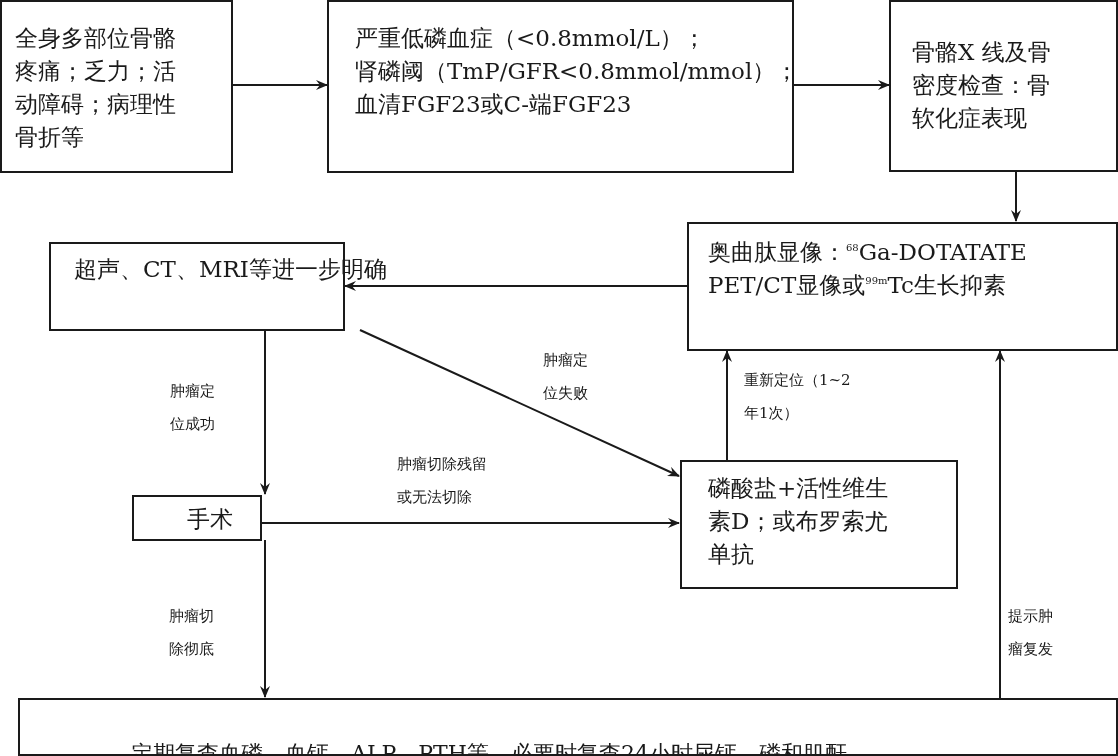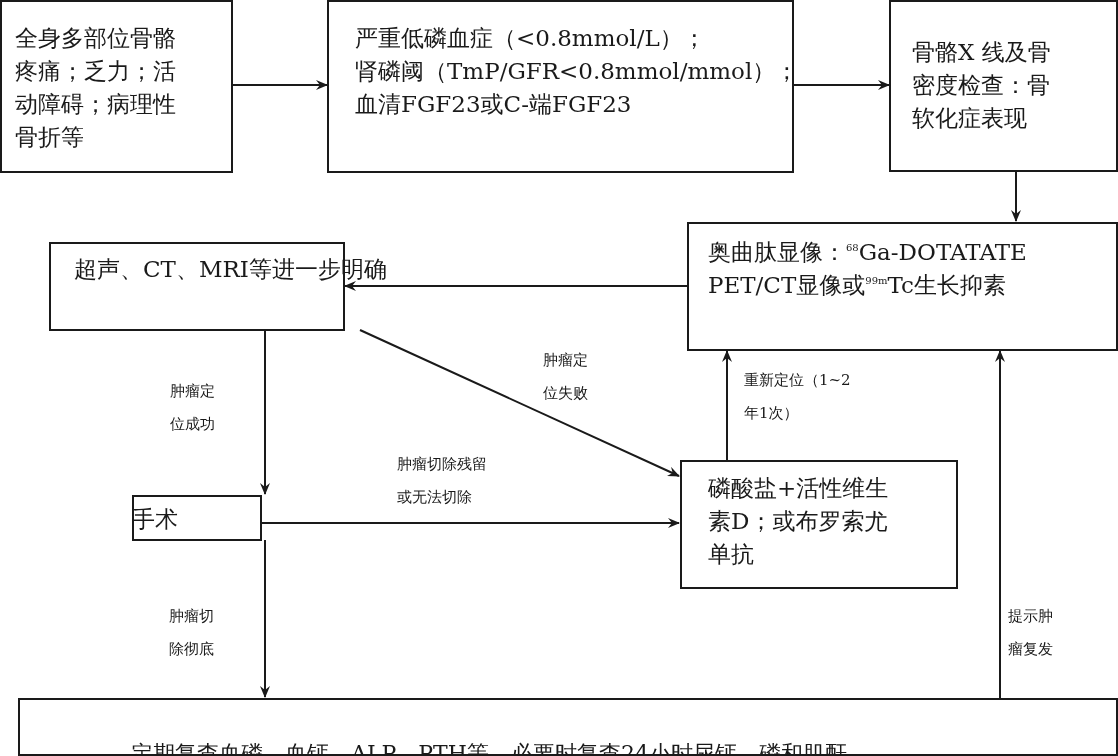--- a/index.html
+++ b/index.html
@@ -59,21 +59,21 @@
   <div><span>奥曲肽显像：</span><sup>68</sup><span>Ga-DOTATATE</span></div>
   <div><span>PET/CT显像或</span><sup>99m</sup><span>Tc生长抑素</span></div>
 </div>
 
 <div class="box" style="left:49px;top:242px;width:296px;height:89px;"></div>
 <div class="txt" style="left:74px;top:253px;">
   <div>超声、CT、MRI等进一步明确</div>
 </div>
 
 <div class="box" style="left:132px;top:495px;width:130px;height:46px;"></div>
-<div class="txt" style="left:132px;top:503px;width:156px;text-align:left;">
+<div class="txt" style="left:132px;top:503px;width:156px;text-align:center;">
   <div>手术</div>
 </div>
 
 <div class="box" style="left:680px;top:460px;width:278px;height:129px;"></div>
 <div class="txt" style="left:708px;top:472px;">
   <div>磷酸盐+活性维生</div>
   <div>素D；或布罗索尤</div>
   <div>单抗</div>
 </div>
 

